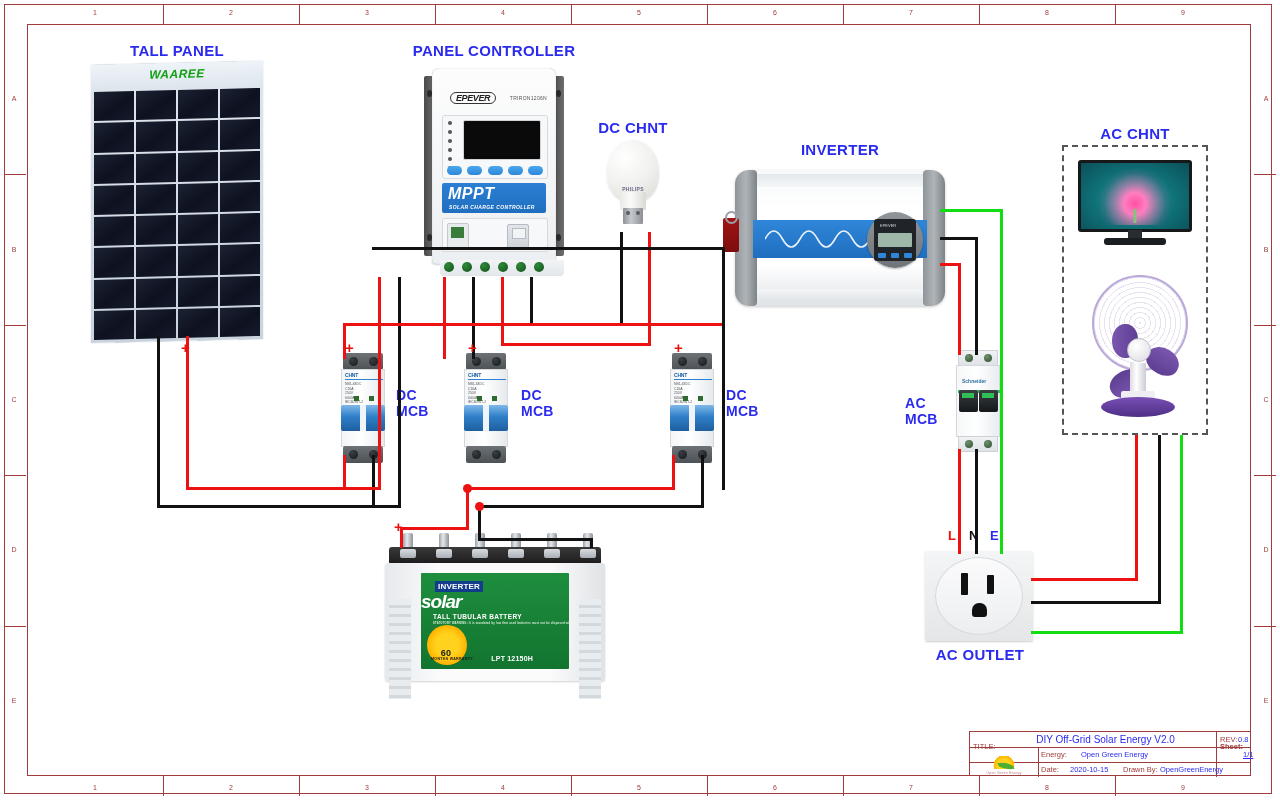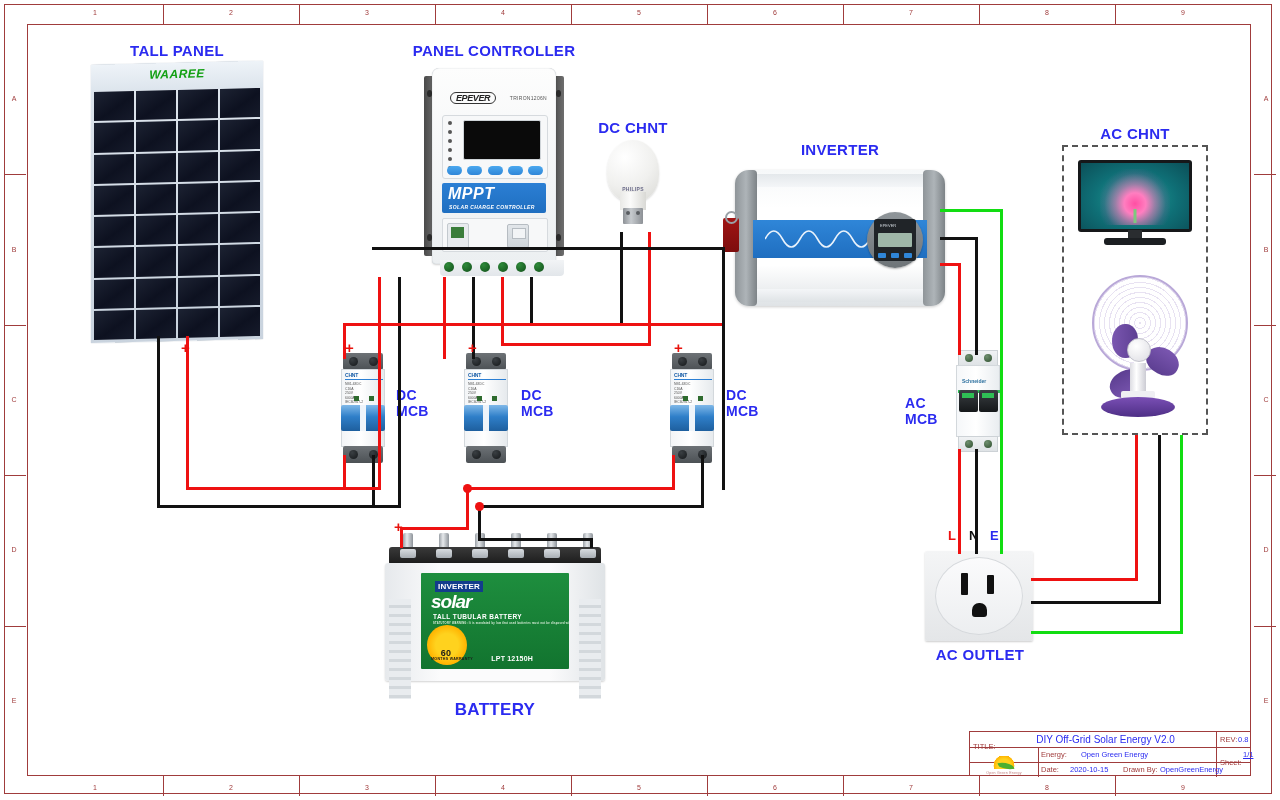--- a/index.html
+++ b/index.html
@@ -234,21 +234,21 @@
   #bat .case{position:absolute;left:0;top:30px;width:220px;height:118px;
     background:linear-gradient(90deg,#e6e9ec,#fbfbfc 25%,#fbfbfc 75%,#dfe3e6);
     border-radius:3px;box-shadow:0 1px 2px rgba(0,0,0,.18);}
   #bat .ribs{position:absolute;top:36px;width:22px;height:100px;
     background:repeating-linear-gradient(#e9ecef 0 6px,#d3d8dc 6px 9px);}
   #bat .ribs.l{left:4px;} #bat .ribs.r{right:4px;}
   #bat .lbl{position:absolute;left:36px;top:40px;width:148px;height:96px;
     background:linear-gradient(#1e8e3e,#12742f);border-radius:1px;overflow:hidden;}
   #bat .lum{position:absolute;left:14px;top:8px;font-size:8px;font-weight:bold;
     color:#fff;background:#123c8c;padding:1px 3px;letter-spacing:.2px;}
-  #bat .sol{position:absolute;left:10px;top:18px;font-size:19px;font-weight:bold;
+  #bat .sol{position:absolute;left:0;top:18px;font-size:19px;font-weight:bold;
     font-style:italic;color:#fff;letter-spacing:-1px;}
   #bat .ttb{position:absolute;left:12px;top:40px;font-size:6.5px;font-weight:bold;
     color:#fff;letter-spacing:.4px;}
   #bat .fine{position:absolute;left:12px;top:49px;width:124px;font-size:2.6px;
     color:#dff0df;line-height:1.5;}
   #bat .sun{position:absolute;left:6px;bottom:4px;width:40px;height:40px;
     border-radius:50%;background:radial-gradient(circle,#ffd21e 40%,#ffb300 70%);}
   #bat .warr{position:absolute;left:10px;bottom:8px;width:30px;text-align:center;
     font-size:9px;font-weight:bold;color:#1a1a1a;line-height:.95;}
   #bat .warr i{display:block;font-size:3.6px;font-style:normal;}
@@ -627,21 +627,20 @@
       <div class="ttb">TALL TUBULAR BATTERY</div>
       <div class="fine">STATUTORY WARNING: It is mandated by law that used batteries must not be disposed with in any manner other than depositing the same with the dealer, manufacturer, or registered recycler appointed by the Company under Designated collection centers. For more details, please visit www.luminousindia.com</div>
       <div class="sun"></div>
       <div class="warr">
         <span>60</span>
         <i>MONTHS WARRANTY</i>
       </div>
       <div class="model">LPT 12150H</div>
     </div>
   </div>
-  <div class="lbl" style="left:385px;top:700px;width:220px;font-size:17px;">BATTERY</div>
 
   <div id="outlet">
     <div class="round"></div>
     <div class="slot" style="left:36px"></div>
     <div class="slot" style="left:62px;height:19px;top:24px"></div>
     <div class="gnd"></div>
   </div>
   <div class="lbl" style="left:925px;top:646px;width:110px;">AC OUTLET</div>
 
   <div id="wires">
@@ -710,21 +709,21 @@
     <div class="vline" style="left:246px;top:15px;height:30px"></div>
     <div class="vline" style="left:68px;top:15px;height:30px"></div>
 
     <div class="cell k" style="left:3px;top:1px;height:26px;">TITLE:</div>
     <div class="cell title-v" style="left:28px;top:1px;width:215px;height:13px;justify-content:center;">DIY Off-Grid Solar Energy V2.0</div>
     <div class="cell k" style="left:250px;top:1px;height:13px;">REV:</div>
     <div class="cell v" style="left:268px;top:1px;height:13px;">0.8</div>
 
     <div class="cell k" style="left:71px;top:16px;height:13px;">Energy:</div>
     <div class="cell v" style="left:111px;top:16px;height:13px;">Open Green Energy</div>
-    <div class="cell k" style="left:250px;top:24px;height:13px;">Sheet:</div>
+    <div class="cell k" style="left:250px;top:8px;height:13px;font-weight:bold;">Sheet:</div>
     <div class="cell v" style="left:273px;top:16px;height:13px;text-decoration:underline;">1/1</div>
 
     <div class="cell k" style="left:71px;top:31px;height:13px;">Date:</div>
     <div class="cell v" style="left:100px;top:31px;height:13px;">2020-10-15</div>
     <div class="cell k" style="left:153px;top:31px;height:13px;">Drawn By:</div>
     <div class="cell v" style="left:190px;top:31px;height:13px;">OpenGreenEnergy</div>
 
     <div id="logo">
       <div class="sun"></div>
       <div class="leaf"></div>

